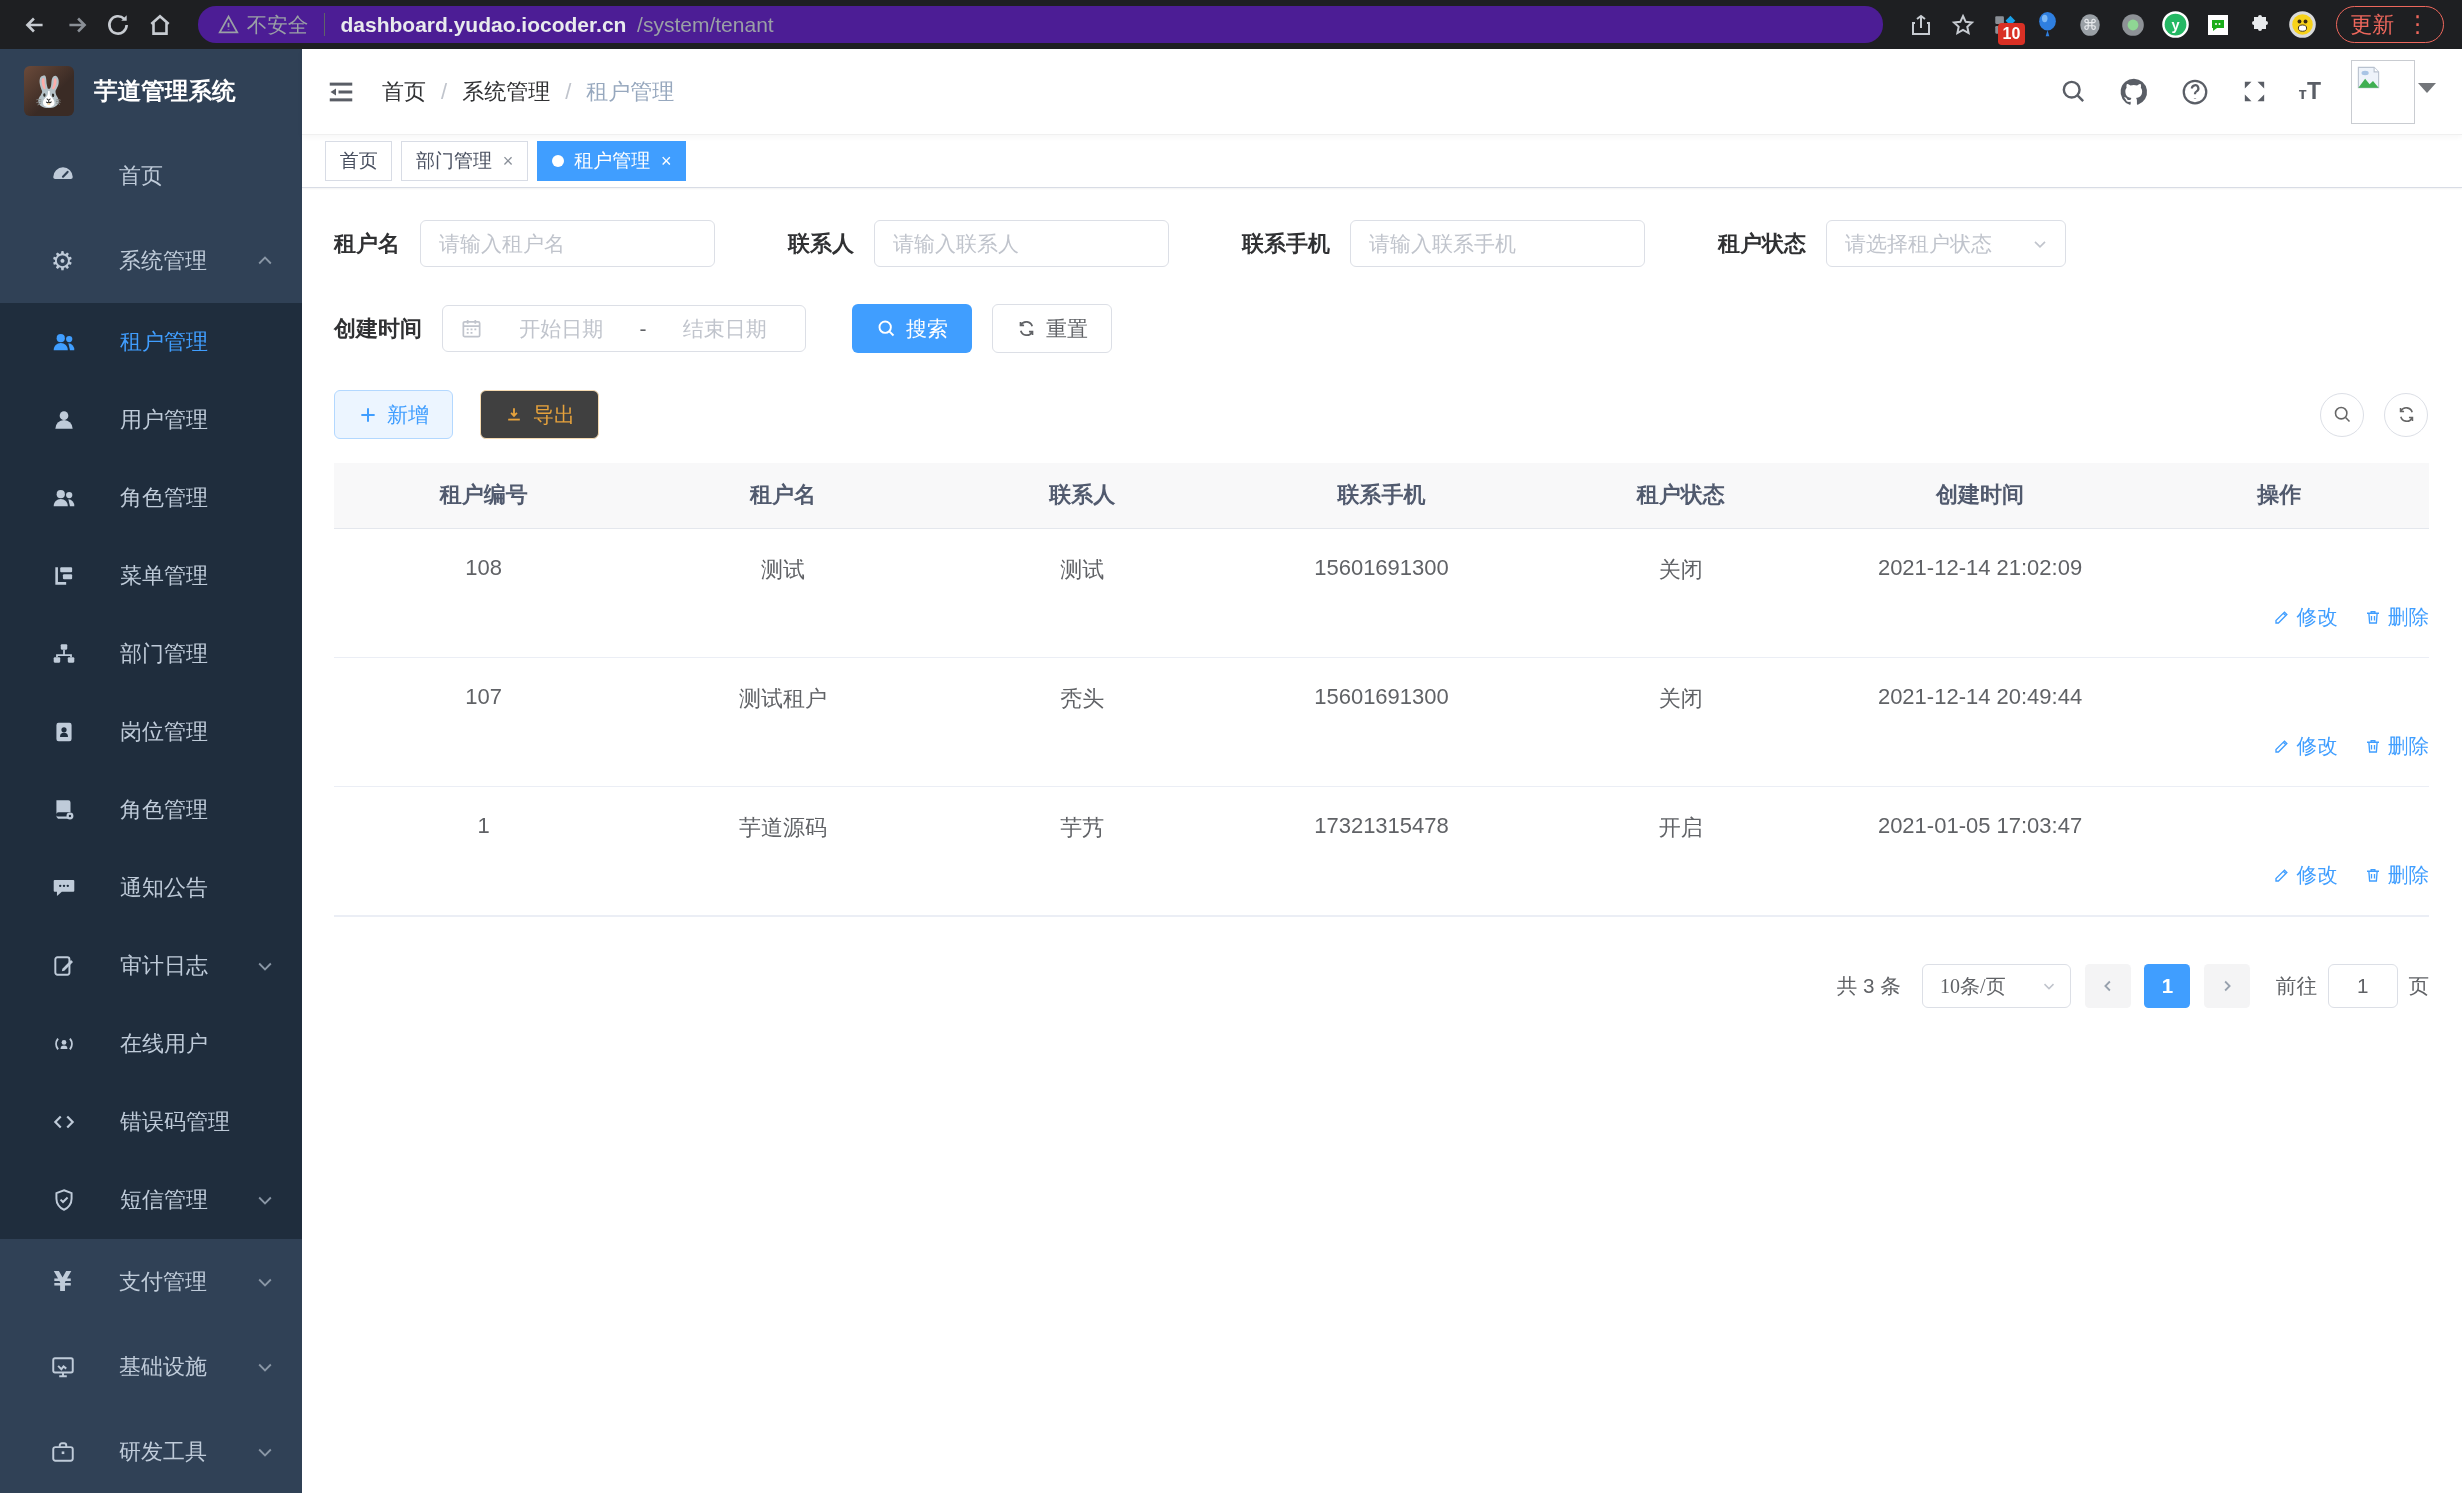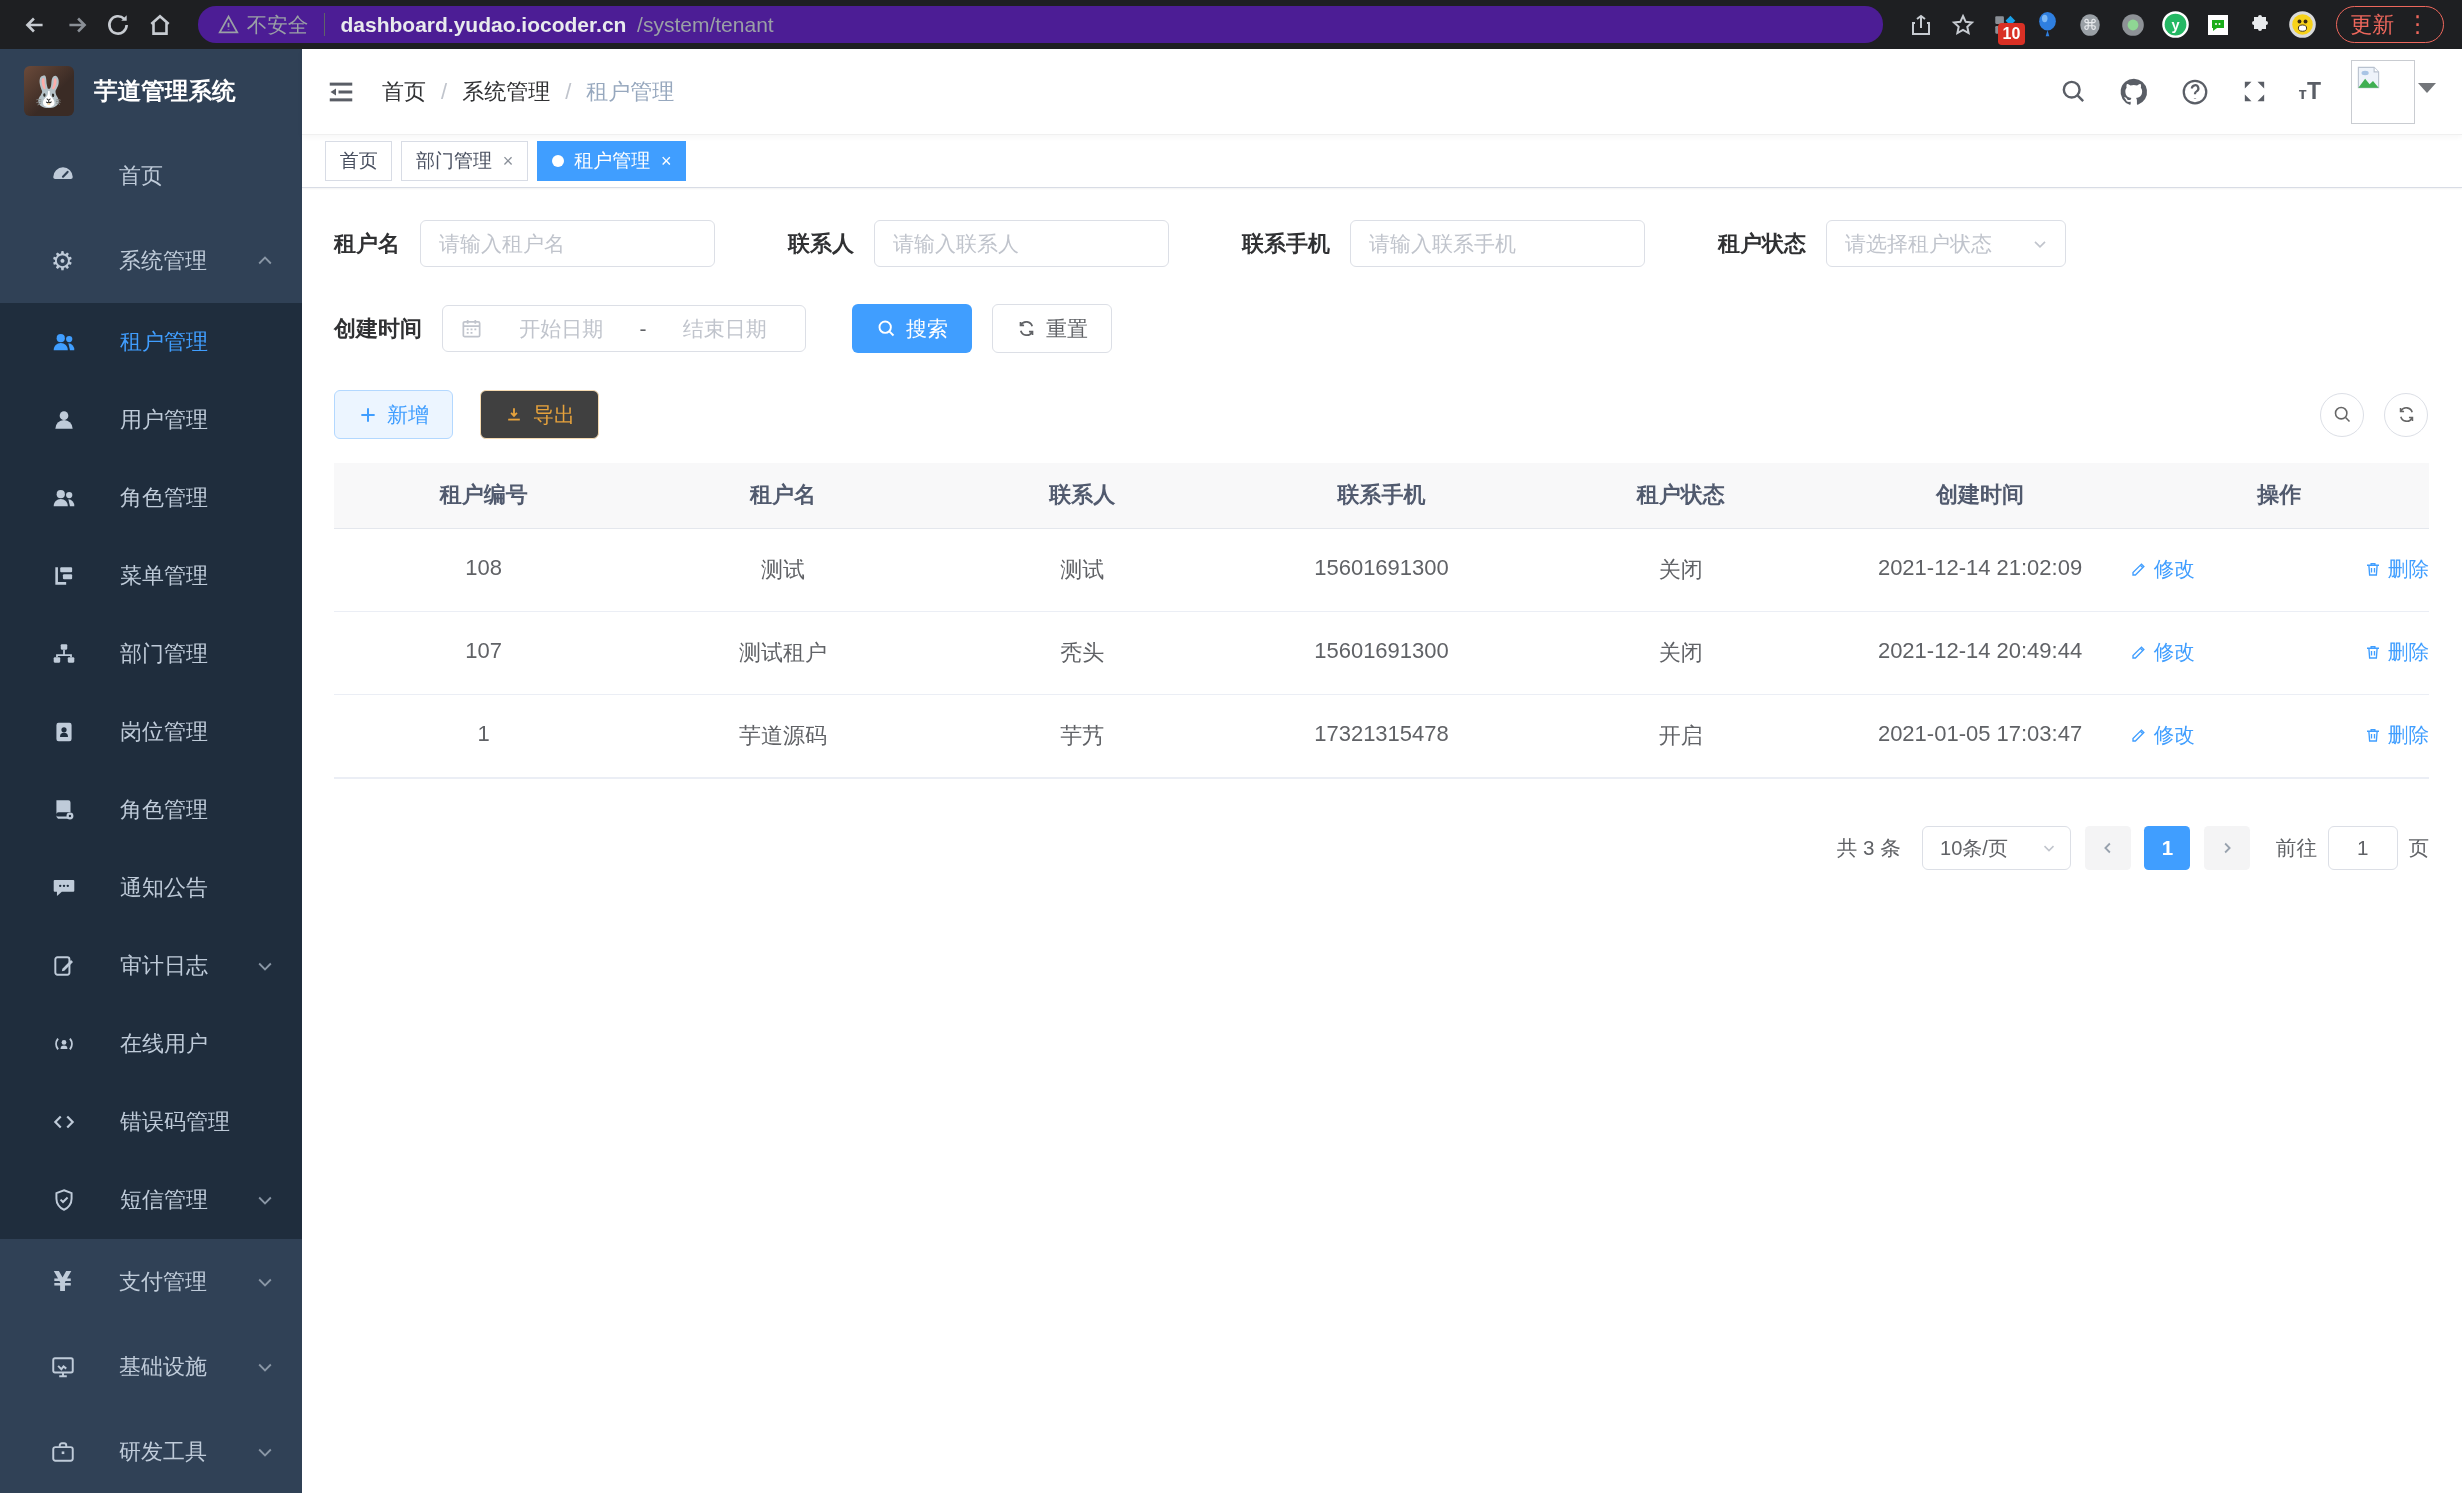--- a/index.html
+++ b/index.html
@@ -79,28 +79,28 @@
   .circ { width:44px; height:44px; border:1.5px solid #dcdfe6; border-radius:50%; display:flex; align-items:center; justify-content:center; color:#666; cursor:pointer; }
 
   
   .tbl { width:2095px; border-bottom:0.8px solid #ebeef5; }
   .trow { display:flex; }
   .tbl .th, .tbl .td { flex:1 1 0; text-align:center; }
   .thead { background:#f8f8f9; border-bottom:1.5px solid #e4e7ed; }
   .thead .th { font-size:22px; font-weight:bold; color:#515a6e; padding:17px 0 18px; }
   .tbody .trow { border-bottom:0.8px solid #ebeef5; }
   .tbody .td { font-size:22px; color:#606266; padding:26px 0; }
-  .acts { display:flex; justify-content:space-between; gap:20px; }
+  .acts { display:flex; justify-content:flex-end; gap:26px;margin-top:48px; }
   .alink { color:#409eff; font-size:20.6px; display:flex; align-items:center; gap:6px; cursor:pointer; text-decoration:none; }
 
   
   .pager { display:flex; align-items:center; justify-content:flex-end; margin-top:47px; gap:13.7px; font-size:20.6px; color:#606266; }
   .pg-total { margin-right:7.6px; }
   .pg-select { width:149px; height:44px; border:1.5px solid #dcdfe6; border-radius:6px; display:flex; align-items:center; padding:0 12px 0 17px; color:#606266; cursor:pointer; }
-  .pg-select .ph { flex:1; font-size:20px; }
+  .pg-select .ph { flex:1; font-size:20px;font-family:Liberation Serif, serif; }
   .pg-btn { min-width:46px; height:44px; background:#f4f4f5; border-radius:4.6px; display:flex; align-items:center; justify-content:center; color:#97a1ad; cursor:pointer; }
   .pg-btn.page { background:#409eff; color:#fff; font-weight:bold; font-size:20.6px; }
   .pg-goto { display:flex; align-items:center; gap:10.7px; margin-left:12px; }
   .pg-input { width:70px; height:44px; border:1.5px solid #dcdfe6; border-radius:6px; text-align:center; font-size:20.6px; color:#606266; outline:none; }
   svg { display:block; }
 </style>
 </head>
 <body>
 
 <div class="chrome">

